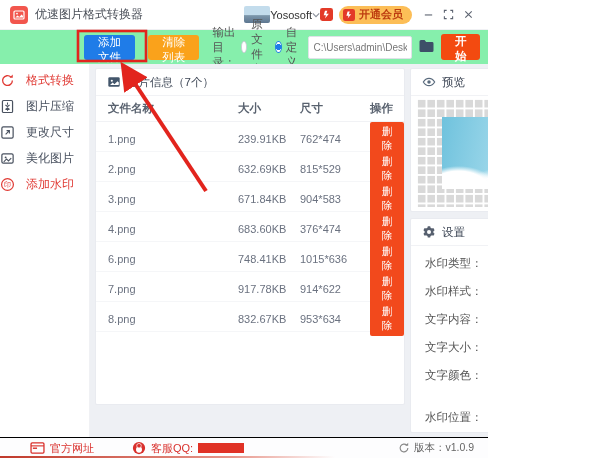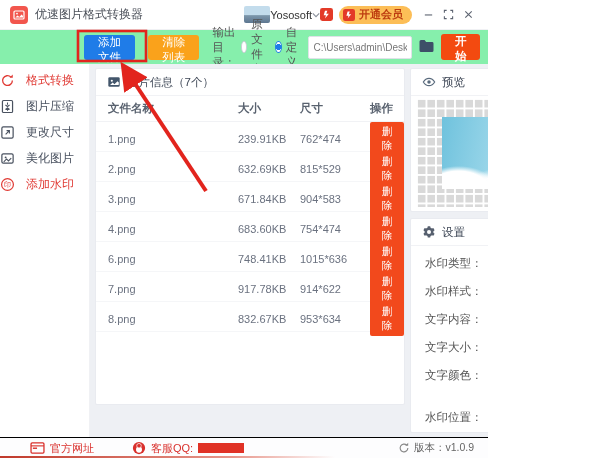--- a/index.html
+++ b/index.html
@@ -268,21 +268,21 @@
           </div>
           <div class="file-row">
             <span>3.png</span>
             <span>671.84KB</span>
             <span>904*583</span>
             <button class="del-btn">删除</button>
           </div>
           <div class="file-row">
             <span>4.png</span>
             <span>683.60KB</span>
-            <span>754*474</span>
+            <span>376*474</span>
             <button class="del-btn">删除</button>
           </div>
           <div class="file-row">
             <span>6.png</span>
             <span>748.41KB</span>
             <span>1015*636</span>
             <button class="del-btn">删除</button>
           </div>
           <div class="file-row">
             <span>7.png</span>

